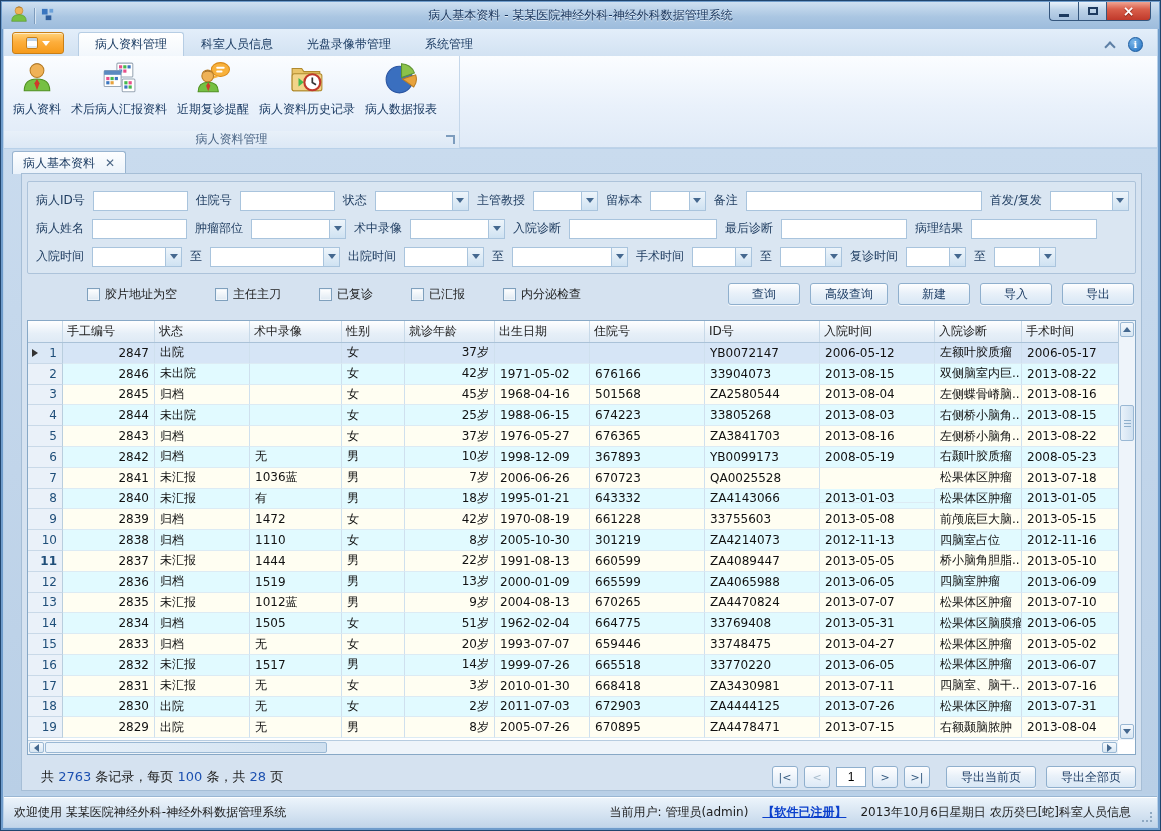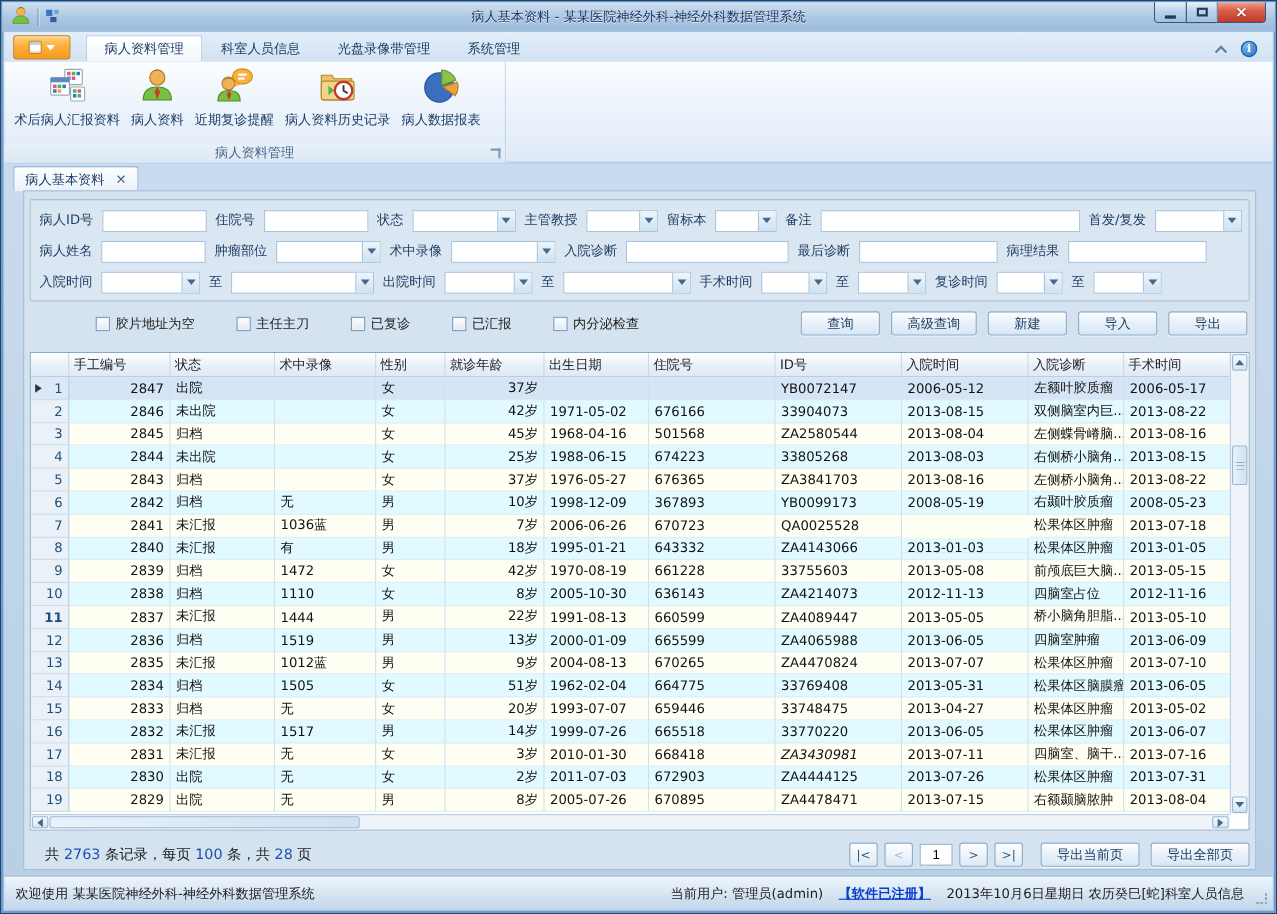--- a/index.html
+++ b/index.html
@@ -206,20 +206,29 @@
       <span class="chev-up"></span>
       <span class="info-ic">i</span>
     </div>
   </div>
 
   <div class="ribbon-body">
     <div class="ribbon-group">
       <div class="rg-buttons">
           <div class="rbtn">
             <div><svg viewBox="0 0 32 32" width="34" height="34">
+                <circle cx="16" cy="9" r="6.5" fill="#efb257" stroke="#b97d24"></circle>
+                <path d="M10 6 a7 7 0 0 1 12 0 q-2.5-4-6-4 q-3.5 0-6 4z" fill="#9a6a28"></path>
+                <path d="M4 28 q0-11 12-11 q12 0 12 11 z" fill="#76c043" stroke="#4e8f1f"></path>
+                <path d="M16 17 l2.4 4 -2.4 6.5 -2.4-6.5 z" fill="#d03a2b"></path>
+              </svg></div>
+            <div>病人资料</div>
+          </div>
+          <div class="rbtn">
+            <div><svg viewBox="0 0 32 32" width="34" height="34">
                 <rect x="14" y="2" width="15" height="13" rx="1" fill="#fff" stroke="#9aa7b5"></rect>
                 <rect x="16" y="4" width="3" height="3" fill="#e84f8a"></rect>
                 <rect x="20" y="4" width="3" height="3" fill="#45b94e"></rect>
                 <rect x="24" y="4" width="3" height="3" fill="#3a76c0"></rect>
                 <rect x="16" y="8" width="3" height="3" fill="#3a76c0"></rect>
                 <rect x="20" y="8" width="3" height="3" fill="#e84f8a"></rect>
                 <rect x="2" y="9" width="16" height="15" rx="1" fill="#fff" stroke="#9aa7b5"></rect>
                 <rect x="2" y="9" width="16" height="4" fill="#5b8ac0"></rect>
                 <rect x="4" y="15" width="3" height="3" fill="#e84f8a"></rect>
                 <rect x="8" y="15" width="3" height="3" fill="#45b94e"></rect>
@@ -229,29 +238,20 @@
                 <rect x="19" y="17" width="12" height="12" rx="1" fill="#fff" stroke="#9aa7b5"></rect>
                 <rect x="21" y="19" width="3" height="3" fill="#45b94e"></rect>
                 <rect x="25" y="19" width="3" height="3" fill="#e84f8a"></rect>
                 <rect x="21" y="23" width="3" height="3" fill="#3a76c0"></rect>
                 <rect x="25" y="23" width="3" height="3" fill="#45b94e"></rect>
               </svg></div>
             <div>术后病人汇报资料</div>
           </div>
           <div class="rbtn">
             <div><svg viewBox="0 0 32 32" width="34" height="34">
-                <circle cx="16" cy="9" r="6.5" fill="#efb257" stroke="#b97d24"></circle>
-                <path d="M10 6 a7 7 0 0 1 12 0 q-2.5-4-6-4 q-3.5 0-6 4z" fill="#9a6a28"></path>
-                <path d="M4 28 q0-11 12-11 q12 0 12 11 z" fill="#76c043" stroke="#4e8f1f"></path>
-                <path d="M16 17 l2.4 4 -2.4 6.5 -2.4-6.5 z" fill="#d03a2b"></path>
-              </svg></div>
-            <div>病人资料</div>
-          </div>
-          <div class="rbtn">
-            <div><svg viewBox="0 0 32 32" width="34" height="34">
                 <ellipse cx="23" cy="8" rx="8.5" ry="6.5" fill="#f8b13c" stroke="#d98a1a"></ellipse>
                 <path d="M18 13 l-3 4 6-2z" fill="#f8b13c"></path>
                 <rect x="19" y="5.5" width="8" height="1.8" rx="0.9" fill="#fff"></rect>
                 <rect x="19" y="9" width="6" height="1.8" rx="0.9" fill="#fff"></rect>
                 <circle cx="11" cy="14" r="5.5" fill="#efb257" stroke="#b97d24"></circle>
                 <path d="M6.5 12 a5.8 5.8 0 0 1 9 0 q-2-3.2-4.5-3.2 q-2.5 0-4.5 3.2z" fill="#9a6a28"></path>
                 <path d="M2 29 q0-9 9.5-9 q9.5 0 9.5 9 z" fill="#76c043" stroke="#4e8f1f"></path>
                 <path d="M11.5 20 l2 3.2 -2 5.2 -2-5.2 z" fill="#d03a2b"></path>
               </svg></div>
             <div>近期复诊提醒</div>
@@ -573,21 +573,21 @@
                 <div class="g-cell" style="flex: 0 0 105px;">2013-05-15</div>
               </div>
               <div class="g-row cyan">
                 <div class="g-cell g-ind" style="flex: 0 0 35px;">10</div>
                 <div class="g-cell num" style="flex: 0 0 92px;">2838</div>
                 <div class="g-cell" style="flex: 0 0 95px;">归档</div>
                 <div class="g-cell" style="flex: 0 0 92px;">1110</div>
                 <div class="g-cell" style="flex: 0 0 63px;">女</div>
                 <div class="g-cell num" style="flex: 0 0 90px;">8岁</div>
                 <div class="g-cell" style="flex: 0 0 95px;">2005-10-30</div>
-                <div class="g-cell" style="flex: 0 0 115px;">636143</div>
+                <div class="g-cell" style="flex: 0 0 115px;">301219</div>
                 <div class="g-cell" style="flex: 0 0 115px;">ZA4214073</div>
                 <div class="g-cell" style="flex: 0 0 115px;">2012-11-13</div>
                 <div class="g-cell" style="flex: 0 0 87px;">四脑室占位</div>
                 <div class="g-cell" style="flex: 0 0 105px;">2012-11-16</div>
               </div>
               <div class="g-row cream">
                 <div class="g-cell g-ind" style="flex: 0 0 35px; font-weight: bold;">11</div>
                 <div class="g-cell num" style="flex: 0 0 92px;">2837</div>
                 <div class="g-cell" style="flex: 0 0 95px;">未汇报</div>
                 <div class="g-cell" style="flex: 0 0 92px;">1444</div>
@@ -672,21 +672,21 @@
               </div>
               <div class="g-row cream">
                 <div class="g-cell g-ind" style="flex: 0 0 35px;">17</div>
                 <div class="g-cell num" style="flex: 0 0 92px;">2831</div>
                 <div class="g-cell" style="flex: 0 0 95px;">未汇报</div>
                 <div class="g-cell" style="flex: 0 0 92px;">无</div>
                 <div class="g-cell" style="flex: 0 0 63px;">女</div>
                 <div class="g-cell num" style="flex: 0 0 90px;">3岁</div>
                 <div class="g-cell" style="flex: 0 0 95px;">2010-01-30</div>
                 <div class="g-cell" style="flex: 0 0 115px;">668418</div>
-                <div class="g-cell" style="flex: 0 0 115px; font-style: italic;">ZA3430981</div>
+                <div class="g-cell" style="flex: 0 0 115px;">ZA3430981</div>
                 <div class="g-cell" style="flex: 0 0 115px;">2013-07-11</div>
                 <div class="g-cell" style="flex: 0 0 87px;">四脑室、脑干...</div>
                 <div class="g-cell" style="flex: 0 0 105px;">2013-07-16</div>
               </div>
               <div class="g-row cyan">
                 <div class="g-cell g-ind" style="flex: 0 0 35px;">18</div>
                 <div class="g-cell num" style="flex: 0 0 92px;">2830</div>
                 <div class="g-cell" style="flex: 0 0 95px;">出院</div>
                 <div class="g-cell" style="flex: 0 0 92px;">无</div>
                 <div class="g-cell" style="flex: 0 0 63px;">女</div>

